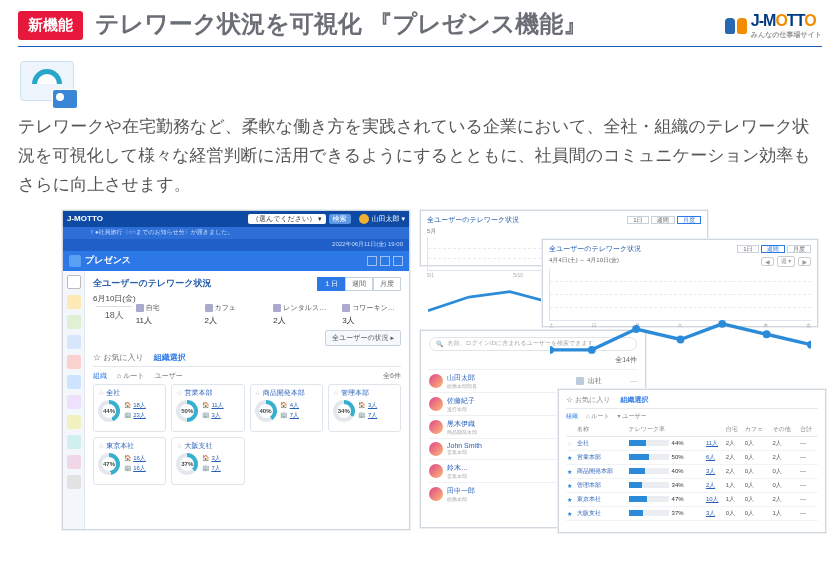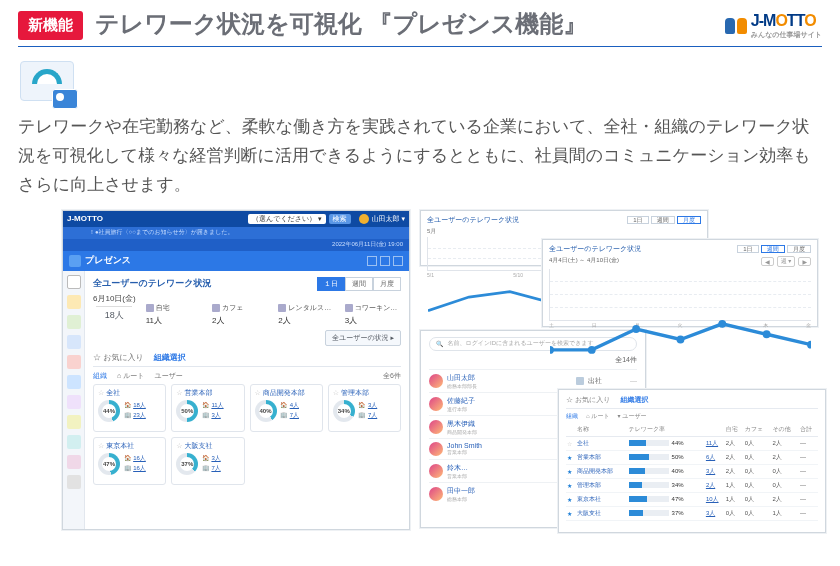--- a/index.html
+++ b/index.html
@@ -139,21 +139,21 @@
   .ic-c{background:#d2eff0;}
   .ic-d{background:#f0d8e8;}
   .ic-e{background:#e2e2e2;}
 
   .p-main .content { flex:1; padding: 6px 8px; overflow:hidden; }
   .twk-title { font-size:9px; color:#265ead; font-weight:700; margin-bottom:2px; display:flex; align-items:center; justify-content:space-between; }
   .twk-title .tabs { display:flex; gap:0; font-size:7px; font-weight:400; color:#666; }
   .twk-title .tabs span { border:1px solid #c8d2dd; padding:1px 6px; }
   .twk-title .tabs .on { background:#2c78e6; color:#fff; border-color:#2c78e6; }
 
-  .summary { display:flex; gap:10px; align-items:flex-start; margin-bottom:2px; }
+  .summary { display:flex; align-items:flex-start; margin-bottom:2px; }
   .date { font-size:8px; color:#444; }
   .donut-wrap { text-align:center; }
   .donut {
     width: 54px; height:54px; border-radius:50%;
     background: conic-gradient(#37b0cf 0 43%, #e3e8ee 43% 100%);
     display:flex; align-items:center; justify-content:center;
     margin-top:4px;
   }
   .donut .hole { width:38px; height:38px; background:#fff; border-radius:50%; display:flex; align-items:center; justify-content:center; font-size:10px; font-weight:700; color:#333; }
   .donut-count { font-size:9px; margin-top:2px; border-top:1px solid #ddd; padding-top:2px; display:inline-block; min-width:36px;}

